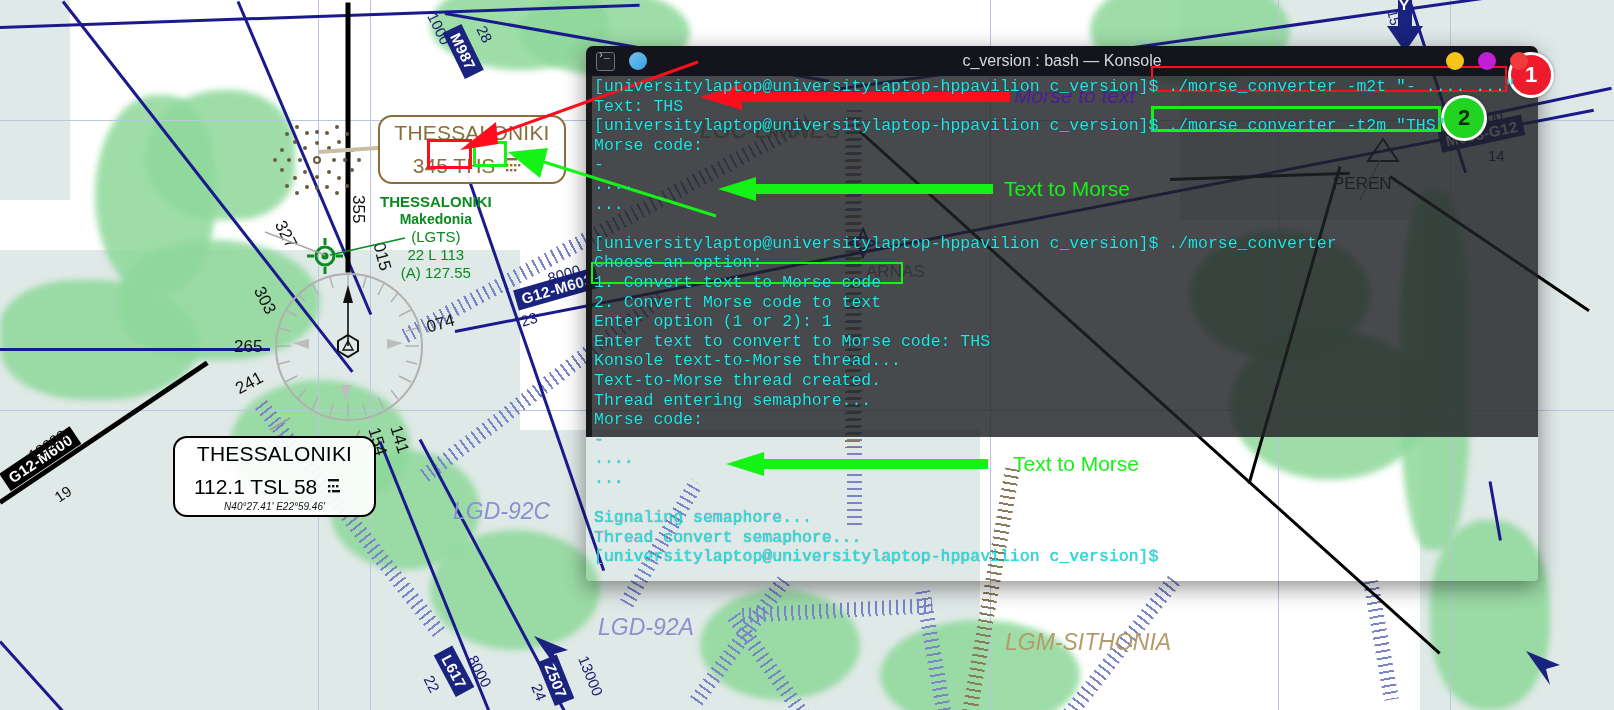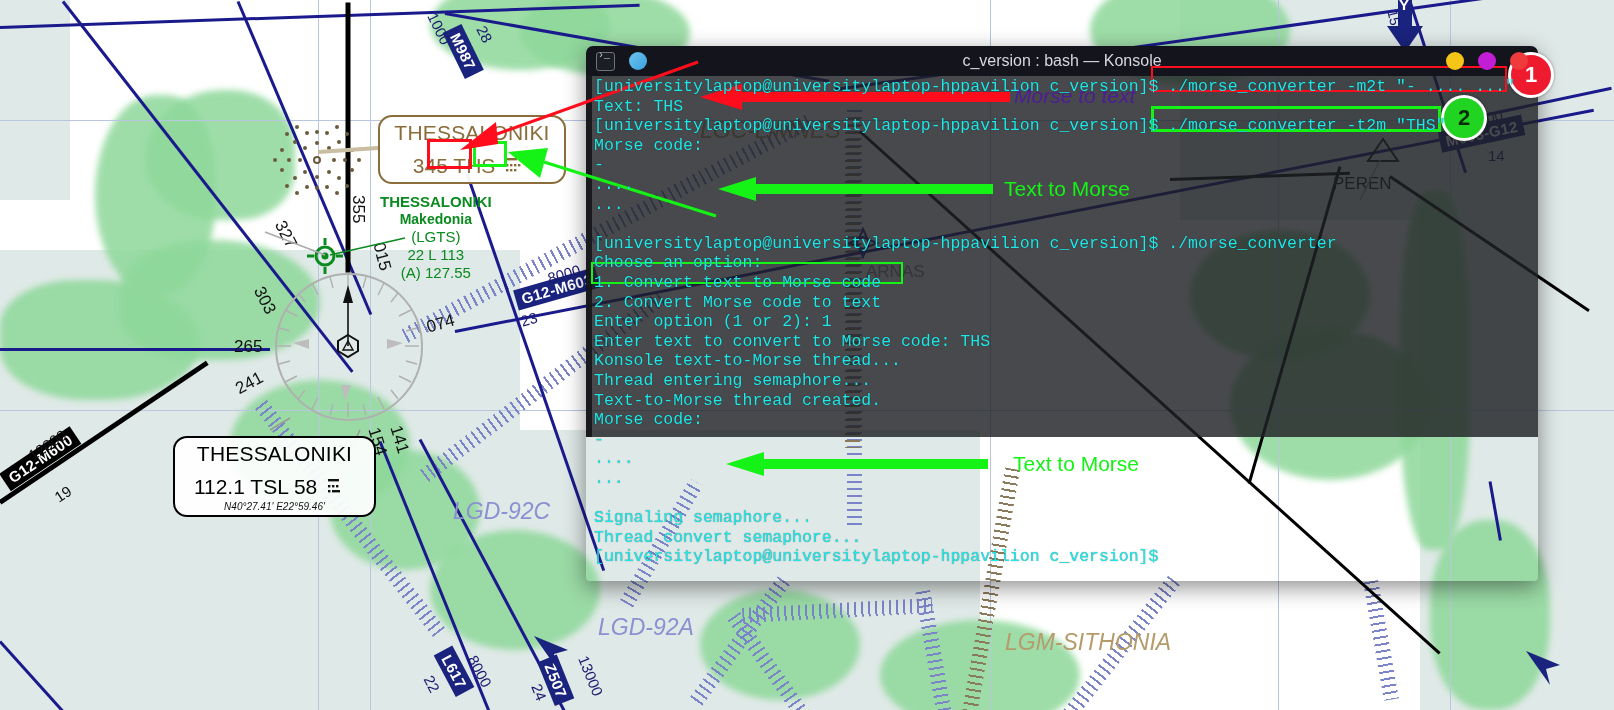--- a/index.html
+++ b/index.html
@@ -526,22 +526,22 @@
     <div class="term-line">....</div>
     <div class="term-line">...</div>
     <div class="term-line term-blank"></div>
     <div class="term-line">[universitylaptop@universitylaptop-hppavilion c_version]$ ./morse_converter</div>
     <div class="term-line">Choose an option:</div>
     <div class="term-line">1. Convert text to Morse code</div>
     <div class="term-line">2. Convert Morse code to text</div>
     <div class="term-line">Enter option (1 or 2): 1</div>
     <div class="term-line">Enter text to convert to Morse code: THS</div>
     <div class="term-line">Konsole text-to-Morse thread...</div>
+    <div class="term-line">Text-to-Morse thread created.</div>
     <div class="term-line">Thread entering semaphore...</div>
-    <div class="term-line">Text-to-Morse thread created.</div>
     <div class="term-line">Morse code:</div>
     <div class="term-line">-</div>
     <div class="term-line">....</div>
     <div class="term-line">...</div>
     <div class="term-line term-blank"></div>
     <div class="term-line">Signaling semaphore...</div>
     <div class="term-line">Thread convert semaphore...</div>
     <div class="term-line">[universitylaptop@universitylaptop-hppavilion c_version]$</div>
   </div>
 </div>

